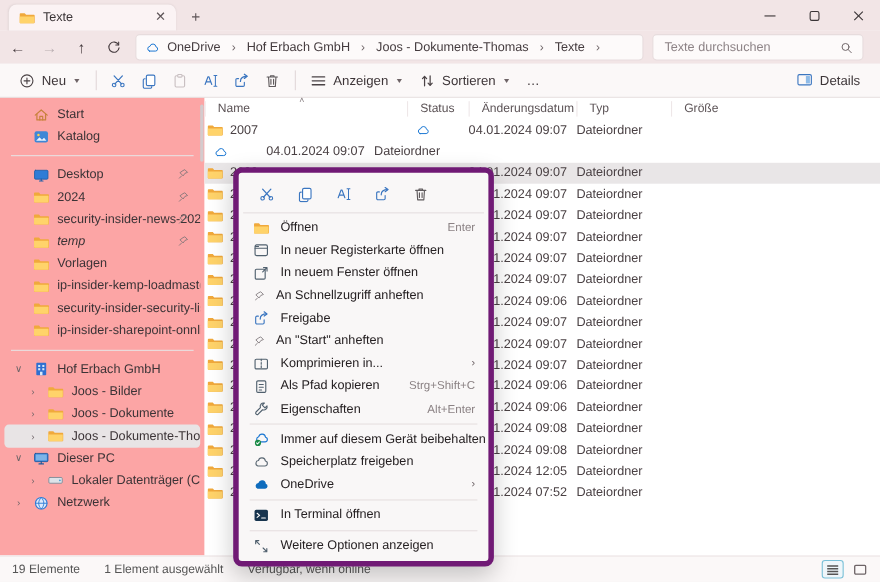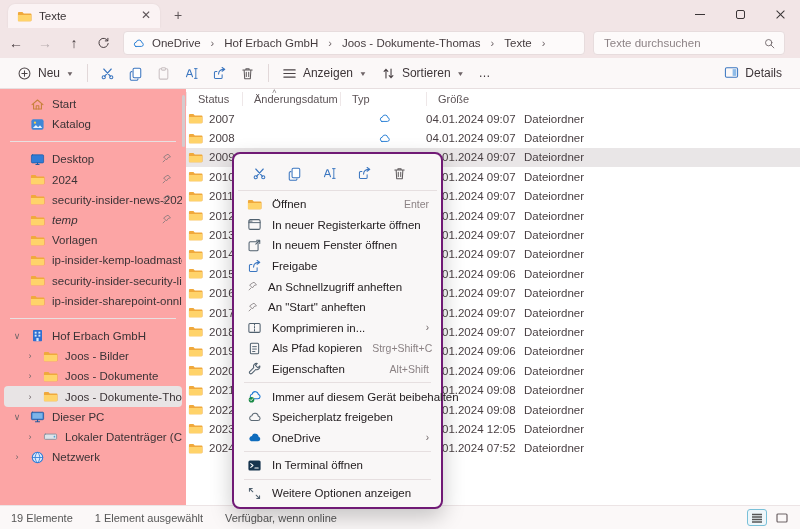--- a/index.html
+++ b/index.html
@@ -67,23 +67,23 @@
   .hcell{font-size:11px;color:#5c5356;padding-left:11px;border-left:1px solid #eee7e8;height:14px;line-height:14px;}
   .hcell:first-child{border-left:none;}
   #sortcaret{position:absolute;left:86px;top:-2px;font-size:8px;color:#8a8184;}
   .row{display:flex;height:19.4px;align-items:center;}
   .row.sel{background:#e9e6e7;}
   .cell{font-size:11.5px;color:#4a4144;white-space:nowrap;overflow:hidden;}
   .c-name{display:flex;align-items:center;gap:6px;padding-left:2px;}
   .c-status{display:flex;justify-content:flex-start;padding-left:8px;}
 
   
-  #ctxmenu{position:absolute;left:212px;top:152px;width:211px;background:#f9f7f7;
-           border:2px solid #701a75;border-radius:8px;box-shadow:0 8px 22px rgba(0,0,0,.22);
-           padding:5px 4px 4px 4px;z-index:50;margin-left:20px;}
+  #ctxmenu{position:absolute;left:212px;top:152px;width:237px;background:#f9f7f7;
+           border:5px solid #701a75;border-radius:8px;box-shadow:0 8px 22px rgba(0,0,0,.22);
+           padding:5px 4px 4px 4px;z-index:50;}
   #ctx-quick{display:flex;align-items:center;gap:9px;padding:3px 6px 6px 8px;border-bottom:1px solid #e6dfe0;margin-bottom:3px;}
   .qbtn{width:26px;height:22px;display:flex;align-items:center;justify-content:center;border-radius:4px;}
   .mi{display:flex;align-items:center;height:20.6px;padding:0 8px 0 9px;border-radius:4px;gap:10px;}
   .mi .lbl{font-size:11.5px;color:#252022;flex:1;white-space:nowrap;}
   .mi .sc{font-size:10.5px;color:#8b8284;}
   .mi .sub{font-size:10px;color:#6e6467;}
   .mdiv{height:1px;background:#e6dfe0;margin:3px 6px;}
 
   
   #statusbar{position:absolute;left:0;top:505px;width:800px;height:24px;background:#fbf8f8;
@@ -446,20 +446,21 @@
             <path d="M2.5 8h11M8 2.5c-3.4 3.2-3.4 7.8 0 11M8 2.5c3.4 3.2 3.4 7.8 0 11" stroke="#2f7cd6" stroke-width=".9"></path>
           </svg>
         </span>
         <span class="lbl">Netzwerk</span>
       </div>
     </div>
 
   <div id="filearea">
     <div id="lheader">
       <span id="sortcaret">˄</span>
+    <span class="hcell" style="width: 184px;">Name</span>
         <span class="hcell" style="width: 56px;">Status</span>
         <span class="hcell" style="width: 98px;">Änderungsdatum</span>
         <span class="hcell" style="width: 86px;">Typ</span>
         <span class="hcell" style="width: 56px;">Größe</span>
       </div>
     <div id="lrows">
         <div class="row">
           <span class="cell c-name" style="width: 184px;">
             <span class="ic">
               <svg width="15" height="15" viewBox="0 0 16 16" fill="none" stroke-linecap="round" stroke-linejoin="round">
@@ -474,29 +475,20 @@
               <svg width="13" height="13" viewBox="0 0 16 16" fill="none" stroke-linecap="round" stroke-linejoin="round">
                 <path d="M4.7 11.6h6.8a2.4 2.4 0 0 0 .5-4.75 3.4 3.4 0 0 0-6.7-.5A2.7 2.7 0 0 0 4.7 11.6z" stroke="#1976d2" stroke-width="1.1"></path>
               </svg>
             </span>
           </span>
           <span class="cell" style="width: 98px;">04.01.2024 09:07</span>
           <span class="cell" style="width: 86px;">Dateiordner</span>
           <span class="cell" style="width: 56px;"></span>
         </div>
         <div class="row">
-          <span class="cell c-name" style="width: 184px;">
-            <span class="ic">
-              <svg width="15" height="15" viewBox="0 0 16 16" fill="none" stroke-linecap="round" stroke-linejoin="round">
-                <path d="M1.5 3.2h4.3l1.4 1.6h7.3c.6 0 1 .4 1 1V12c0 .6-.4 1-1 1h-13c-.3 0-.5-.2-.5-.5V4.2c0-.6.4-1 1-1z" fill="#f0a93c"></path>
-                <path d="M1 6.3h14V12c0 .6-.4 1-1 1H2c-.6 0-1-.4-1-1V6.3z" fill="#ffd36a"></path>
-              </svg>
-            </span>
-            <span>2008</span>
-          </span>
           <span class="cell c-status" style="width: 56px;">
             <span class="ic">
               <svg width="13" height="13" viewBox="0 0 16 16" fill="none" stroke-linecap="round" stroke-linejoin="round">
                 <path d="M4.7 11.6h6.8a2.4 2.4 0 0 0 .5-4.75 3.4 3.4 0 0 0-6.7-.5A2.7 2.7 0 0 0 4.7 11.6z" stroke="#1976d2" stroke-width="1.1"></path>
               </svg>
             </span>
           </span>
           <span class="cell" style="width: 98px;">04.01.2024 09:07</span>
           <span class="cell" style="width: 86px;">Dateiordner</span>
           <span class="cell" style="width: 56px;"></span>
@@ -908,42 +900,42 @@
           <span class="ic">
             <svg width="15" height="15" viewBox="0 0 16 16" fill="none" stroke-linecap="round" stroke-linejoin="round">
               <rect x="2.2" y="4" width="9.6" height="9.6" rx="1.2" stroke="#50606e" stroke-width="1.1"></rect>
               <path d="M9.4 6.6 13.6 2.4M10.2 2.4h3.4v3.4" stroke="#50606e" stroke-width="1.1"></path>
             </svg>
           </span>
           <span class="lbl">In neuem Fenster öffnen</span>
         </div>
         <div class="mi">
           <span class="ic">
+            <svg width="11" height="11" viewBox="0 0 16 16" fill="none" stroke-linecap="round" stroke-linejoin="round">
+              <path d="M10.6 2.2 13.8 5.4 10.4 6.6 8 10 3.8 5.8 7.2 3.4z M5.9 10.1 3 13" stroke="#7a7376" stroke-width="1.1"></path>
+            </svg>
+          </span>
+          <span class="lbl">An Schnellzugriff anheften</span>
+        </div>
+        <div class="mi">
+          <span class="ic">
             <svg width="15" height="15" viewBox="0 0 16 16" fill="none" stroke-linecap="round" stroke-linejoin="round">
               <path d="M7 8.6c0-3.6 2.6-5 6-5" stroke="#3b76c0" stroke-width="1.2"></path>
               <path d="M10.8 1.6 13.6 3.6 10.8 5.6" stroke="#3b76c0" stroke-width="1.2"></path>
               <path d="M10.8 9.4v2.8a1.2 1.2 0 0 1-1.2 1.2H3.8a1.2 1.2 0 0 1-1.2-1.2V7a1.2 1.2 0 0 1 1.2-1.2h1.4" stroke="#3b76c0" stroke-width="1.1"></path>
             </svg>
           </span>
           <span class="lbl">Freigabe</span>
         </div>
         <div class="mi">
           <span class="ic">
             <svg width="11" height="11" viewBox="0 0 16 16" fill="none" stroke-linecap="round" stroke-linejoin="round">
               <path d="M10.6 2.2 13.8 5.4 10.4 6.6 8 10 3.8 5.8 7.2 3.4z M5.9 10.1 3 13" stroke="#7a7376" stroke-width="1.1"></path>
             </svg>
           </span>
-          <span class="lbl">An Schnellzugriff anheften</span>
-        </div>
-        <div class="mi">
-          <span class="ic">
-            <svg width="11" height="11" viewBox="0 0 16 16" fill="none" stroke-linecap="round" stroke-linejoin="round">
-              <path d="M10.6 2.2 13.8 5.4 10.4 6.6 8 10 3.8 5.8 7.2 3.4z M5.9 10.1 3 13" stroke="#7a7376" stroke-width="1.1"></path>
-            </svg>
-          </span>
           <span class="lbl">An "Start" anheften</span>
         </div>
         <div class="mi">
           <span class="ic">
             <svg width="15" height="15" viewBox="0 0 16 16" fill="none" stroke-linecap="round" stroke-linejoin="round">
               <rect x="2" y="3.8" width="12" height="9.4" rx="1.2" stroke="#50606e" stroke-width="1.1"></rect>
               <path d="M8 3.8v9.4" stroke="#50606e" stroke-width="1.1" stroke-dasharray="1.6 1.6"></path>
             </svg>
           </span>
           <span class="lbl">Komprimieren in...</span>
@@ -959,21 +951,21 @@
           <span class="lbl">Als Pfad kopieren</span>
           <span class="sc">Strg+Shift+C</span>
         </div>
         <div class="mi">
           <span class="ic">
             <svg width="15" height="15" viewBox="0 0 16 16" fill="none" stroke-linecap="round" stroke-linejoin="round">
               <path d="M13.6 4.2a3.2 3.2 0 0 1-4.3 3.8L5 12.3a1.5 1.5 0 0 1-2.1-2.1L7.2 5.9a3.2 3.2 0 0 1 3.8-4.3L9 3.6l2.6 2.6z" stroke="#50606e" stroke-width="1.1"></path>
             </svg>
           </span>
           <span class="lbl">Eigenschaften</span>
-          <span class="sc">Alt+Shift</span>
+          <span class="sc">Alt+Enter</span>
         </div>
         <div class="mdiv"></div>
         <div class="mi">
           <span class="ic">
             <svg width="15" height="15" viewBox="0 0 16 16" fill="none" stroke-linecap="round" stroke-linejoin="round">
               <path d="M5.4 10.4h6.2a2.3 2.3 0 0 0 .5-4.55 3.3 3.3 0 0 0-6.5-.5A2.6 2.6 0 0 0 5.4 10.4z" stroke="#1976d2" stroke-width="1.1"></path>
               <circle cx="4.8" cy="11.4" r="3" fill="#1a8a46"></circle>
               <path d="M3.4 11.4l1 1 1.8-2" stroke="#fff" stroke-width="1"></path>
             </svg>
           </span>

